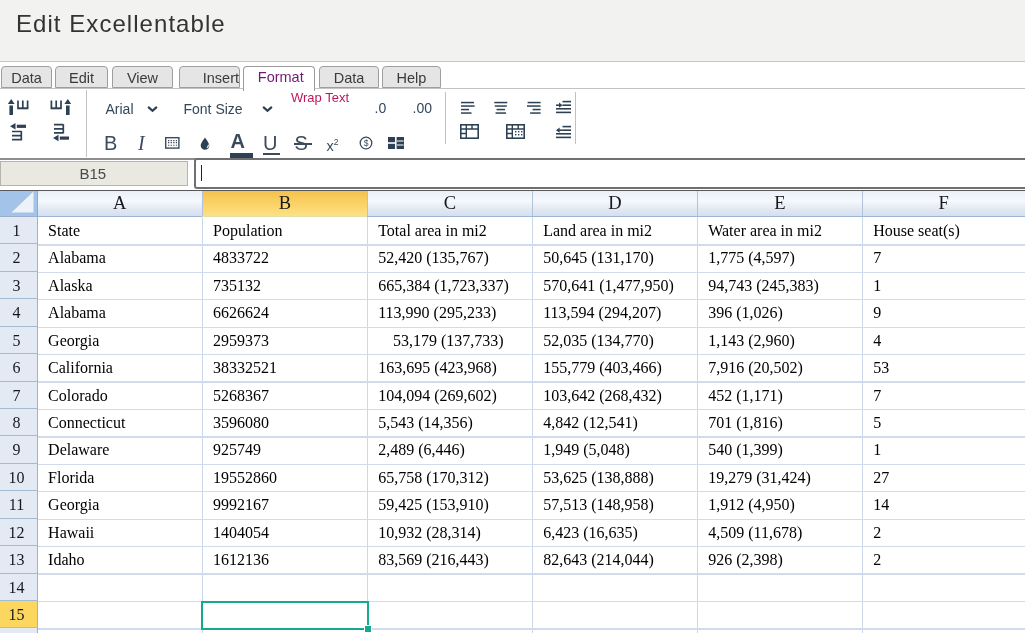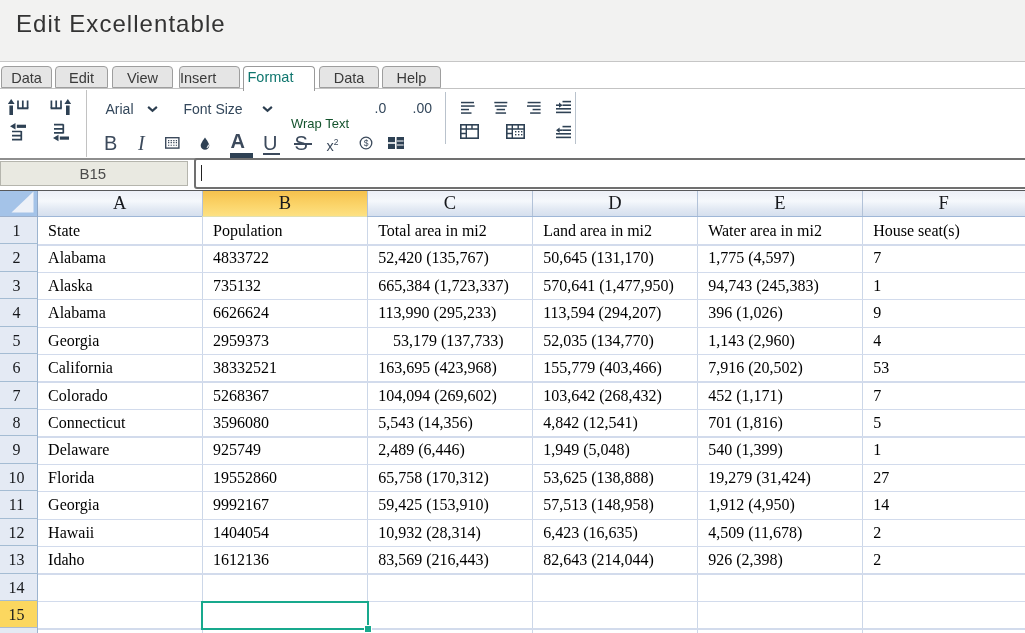--- a/index.html
+++ b/index.html
@@ -13,22 +13,22 @@
 .rownum{position:absolute;font-family:"Liberation Serif",serif;font-size:16px;color:#16181c;
   text-align:center}
 </style></head><body>
 
 <div class="abs" style="left:0;top:0;width:1025px;height:62px;background:#f2f2f1;border-bottom:1px solid #c6c6c6"></div>
 <div class="abs" style="left:16px;top:10.7px;font-size:24px;line-height:26px;letter-spacing:1.05px;color:#333">Edit Excellentable</div>
 <div class="abs" style="left:0;top:62px;width:1025px;height:27px;background:#fff;border-bottom:1px solid #c3c3c3"></div>
 <div class="abs" style="left:1px;top:66px;width:51px;height:21.5px;background:#e5e5e5;border:1px solid #9e9e9e;border-radius:4px 4px 0 0;font-size:14.5px;color:#3a3a3a;text-align:center;line-height:23px">Data</div>
 <div class="abs" style="left:55px;top:66px;width:53px;height:21.5px;background:#e5e5e5;border:1px solid #9e9e9e;border-radius:4px 4px 0 0;font-size:14.5px;color:#3a3a3a;text-align:center;line-height:23px">Edit</div>
 <div class="abs" style="left:112px;top:66px;width:61px;height:21.5px;background:#e5e5e5;border:1px solid #9e9e9e;border-radius:4px 4px 0 0;font-size:14.5px;color:#3a3a3a;text-align:center;line-height:23px">View</div>
-<div class="abs" style="left:179px;top:66px;width:61px;height:21.5px;background:#e5e5e5;border:1px solid #9e9e9e;border-radius:4px 4px 0 0;font-size:14.5px;color:#3a3a3a;text-align:left;line-height:23px">Insert</div>
-<div class="abs" style="left:242.5px;top:66.3px;width:72.5px;height:24.7px;background:#fff;border:1px solid #9a9a9a;border-bottom:none;border-radius:4px 4px 0 0;z-index:5;font-size:14.5px;color:#0f766e;text-align:left;line-height:21.5px;text-indent:4px">Format</div>
+<div class="abs" style="left:179px;top:66px;width:61px;height:21.5px;background:#e5e5e5;border:1px solid #9e9e9e;border-radius:4px 4px 0 0;font-size:14.5px;color:#3a3a3a;text-align:right;line-height:23px">Insert</div>
+<div class="abs" style="left:242.5px;top:66.3px;width:72.5px;height:24.7px;background:#fff;border:1px solid #9a9a9a;border-bottom:none;border-radius:4px 4px 0 0;z-index:5;font-size:14.5px;color:#701a75;text-align:center;line-height:21.5px;text-indent:4px">Format</div>
 <div class="abs" style="left:319px;top:66px;width:60px;height:21.5px;background:#e5e5e5;border:1px solid #9e9e9e;border-radius:4px 4px 0 0;font-size:14.5px;color:#3a3a3a;text-align:center;line-height:23px">Data</div>
 <div class="abs" style="left:382px;top:66px;width:59px;height:21.5px;background:#e5e5e5;border:1px solid #9e9e9e;border-radius:4px 4px 0 0;font-size:14.5px;color:#3a3a3a;text-align:center;line-height:23px">Help</div>
 <div class="abs" style="left:0;top:89px;width:1025px;height:70.5px;background:#fff;border-bottom:2px solid #8e8e8e"></div>
 <div class="abs" style="left:85.5px;top:90px;width:1px;height:67px;background:#c2c2c2"></div>
 <div class="abs" style="left:445px;top:92px;width:1px;height:52px;background:#b9c2cc"></div>
 <div class="abs" style="left:574.5px;top:92px;width:1px;height:52px;background:#b9c2cc"></div>
 <svg class="icon" style="left:8px;top:98px" width="21" height="18" viewBox="0 0 21 18">
 <g fill="#2e4154" stroke="none">
 <polygon points="3.2,1 6.6,6 -0.2,6"></polygon>
       <rect x="1.4" y="7.5" width="3.6" height="9.5"></rect>
@@ -59,21 +59,21 @@
 </g>
 </svg>
 <div class="abs" style="left:105.5px;top:99.5px;font-size:14px;color:#33475b;line-height:18px">Arial</div>
 <svg class="abs" style="left:146px;top:105.5px" width="13" height="7" viewBox="0 0 13 8">
 <polyline points="1.5,1 6.5,5.5 11.5,1" fill="none" stroke="#2c3e50" stroke-width="2.4"></polyline>
   </svg>
 <div class="abs" style="left:183.5px;top:99.5px;font-size:14px;color:#33475b;line-height:18px">Font Size</div>
 <svg class="abs" style="left:260.5px;top:105.5px" width="13" height="7" viewBox="0 0 13 8">
 <polyline points="1.5,1 6.5,5.5 11.5,1" fill="none" stroke="#2c3e50" stroke-width="2.4"></polyline>
   </svg>
-<div class="abs" style="left:291px;top:116px;font-size:13px;color:#14532d">Wrap Text</div>
+<div class="abs" style="left:291px;top:90px;font-size:13px;color:#be185d">Wrap Text</div>
 <div class="abs" style="left:374.5px;top:99.8px;font-size:14px;color:#33475b">.0</div>
 <div class="abs" style="left:412.5px;top:99.8px;font-size:14px;color:#33475b">.00</div>
 <div class="abs" style="left:104px;top:131.5px;font-size:20px;line-height:23px;color:#3c4a5c">B</div>
 <div class="abs" style="left:138px;top:131.5px;font-size:20px;line-height:23px;font-family:'Liberation Serif',serif;font-style:italic;color:#3c4a5c">I</div>
 <svg class="icon" style="left:165.3px;top:137px" width="15" height="12" viewBox="0 0 15 12">
 <rect x="0.7" y="0.7" width="13.2" height="10.4" fill="none" stroke="#3c4a5c" stroke-width="1.4"></rect>
 <path d="M3 3.6 H12 M3 5.6 H12 M3 8.3 H12" stroke="#3c4a5c" stroke-width="1.1" stroke-dasharray="1.3 1.3" fill="none"></path>
 </svg>
 <svg class="icon" style="left:199.8px;top:136.6px" width="10" height="13" viewBox="0 0 10 13">
 <path d="M5 0.4 C5 0.4 0.7 5.9 0.7 8.5 A4.3 4.3 0 0 0 9.3 8.5 C9.3 5.9 5 0.4 5 0.4 Z" fill="#2e4154"></path>

